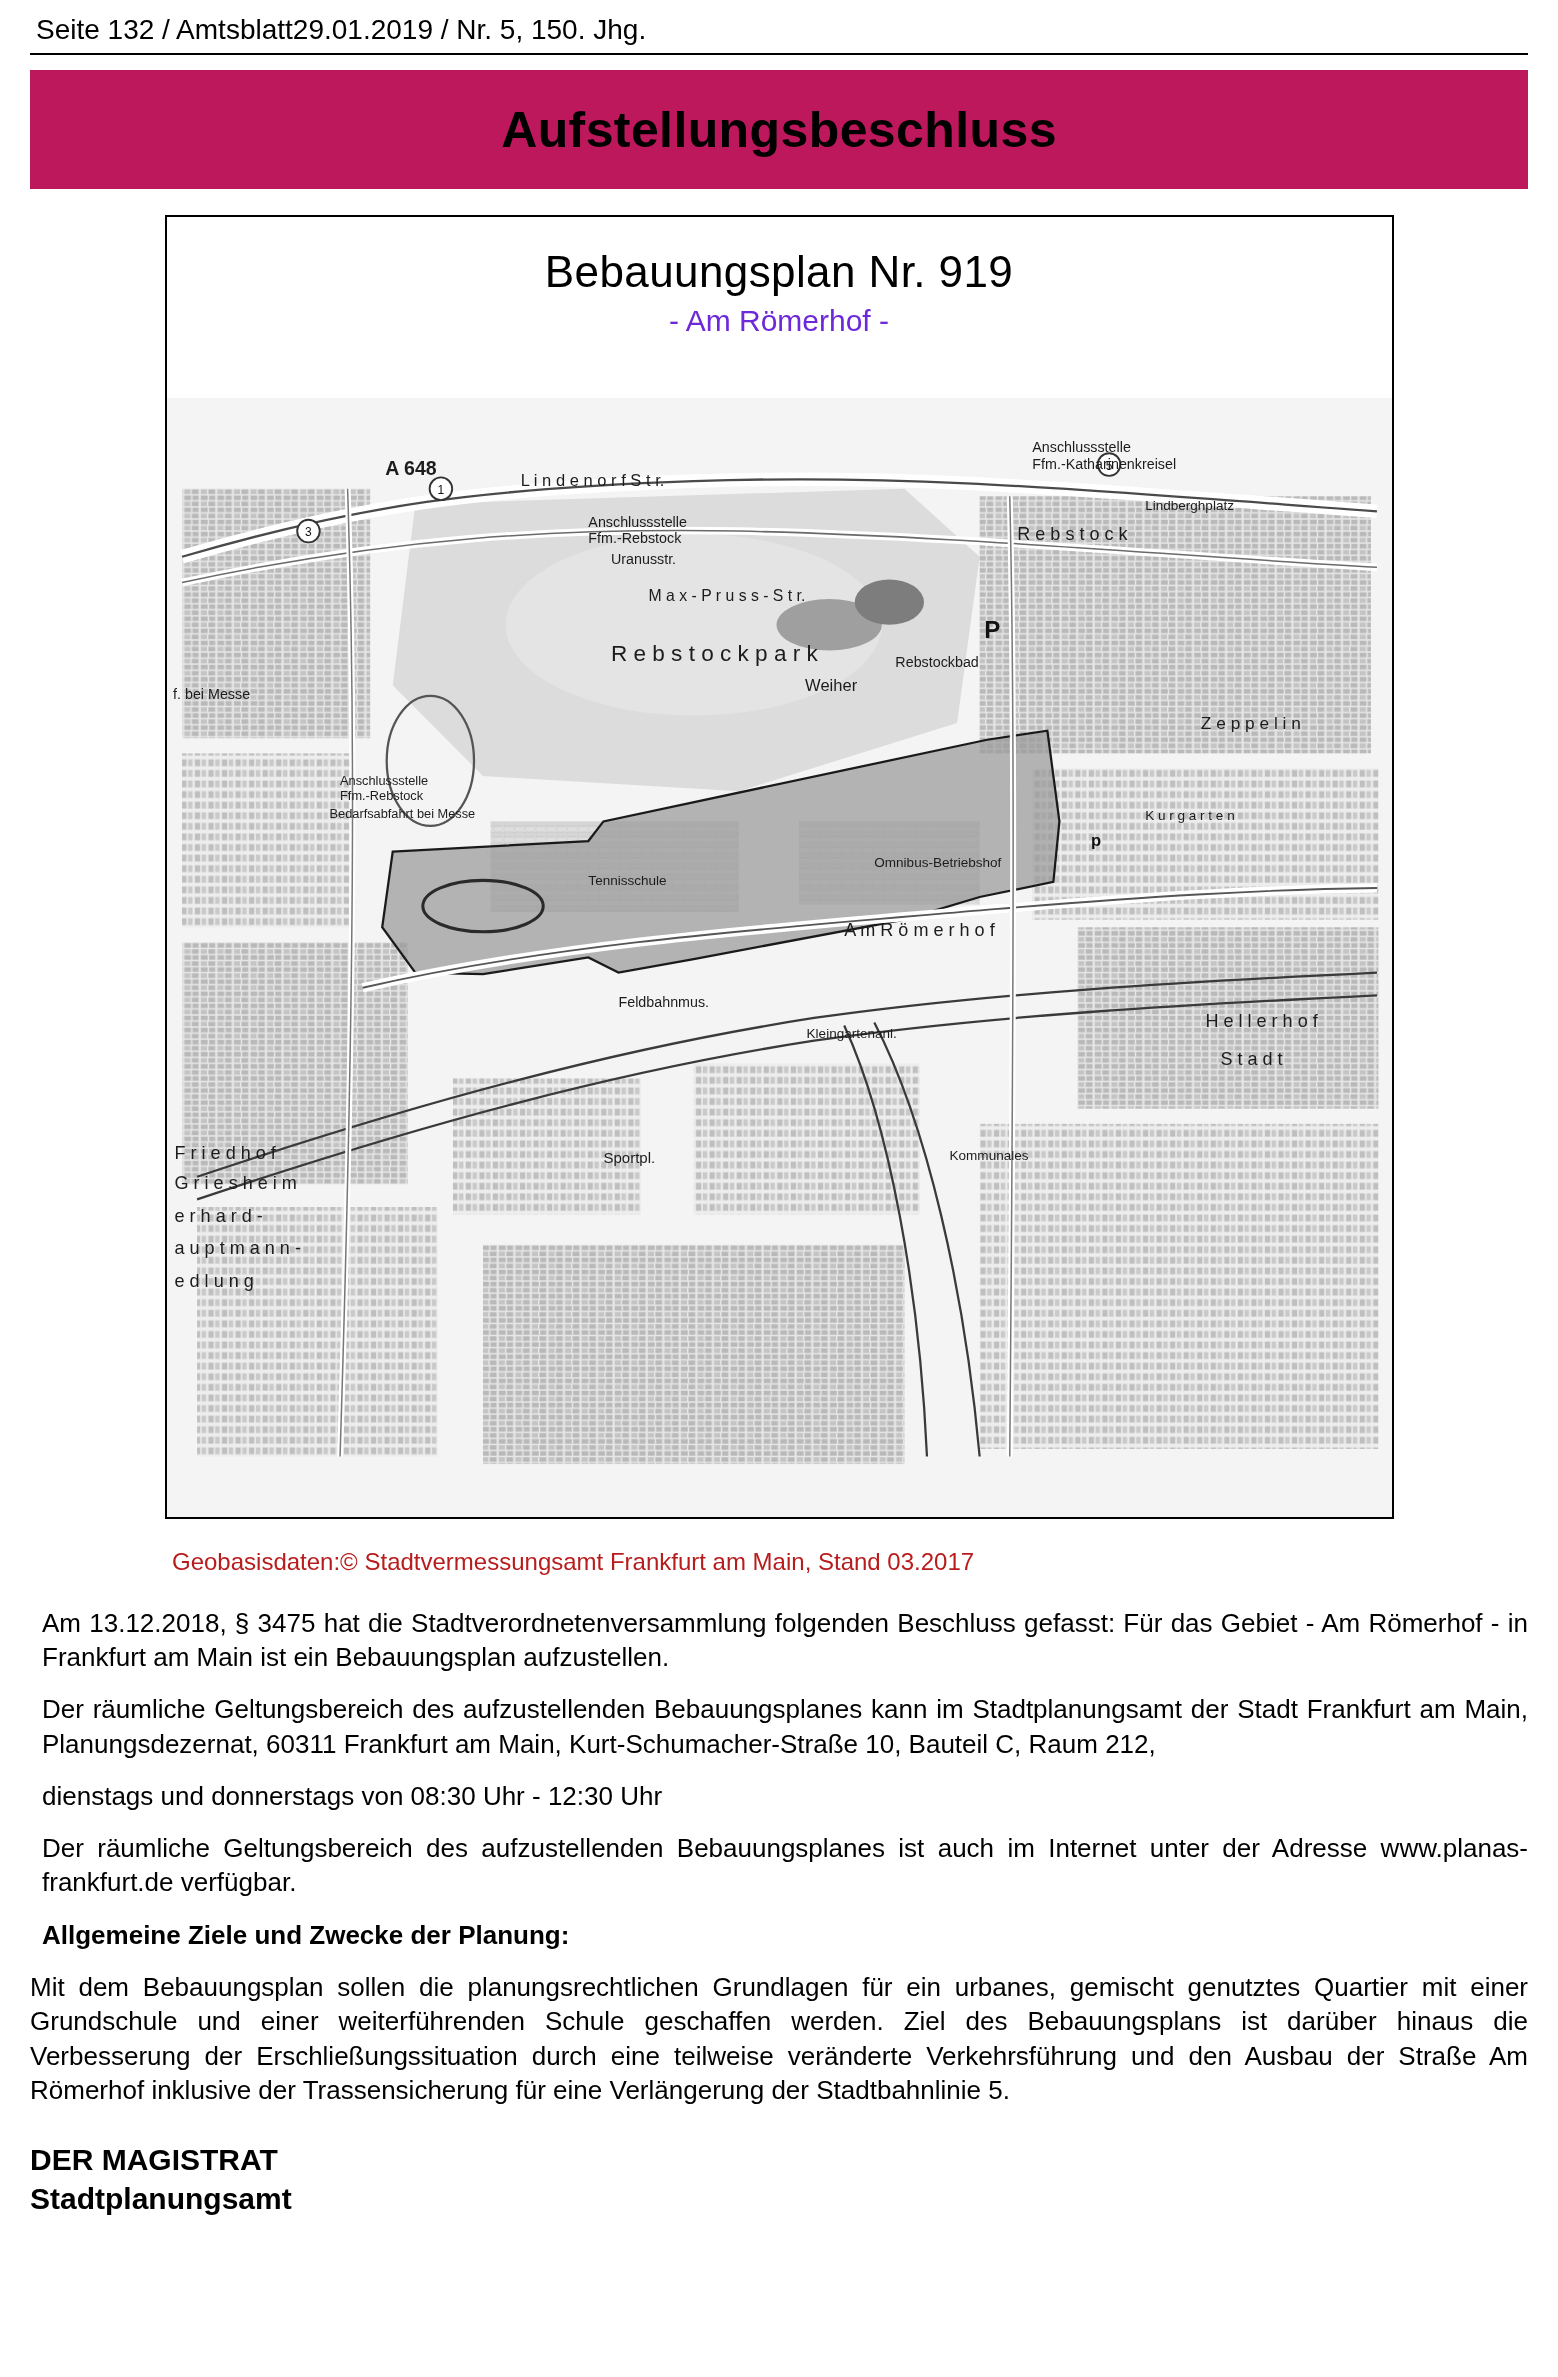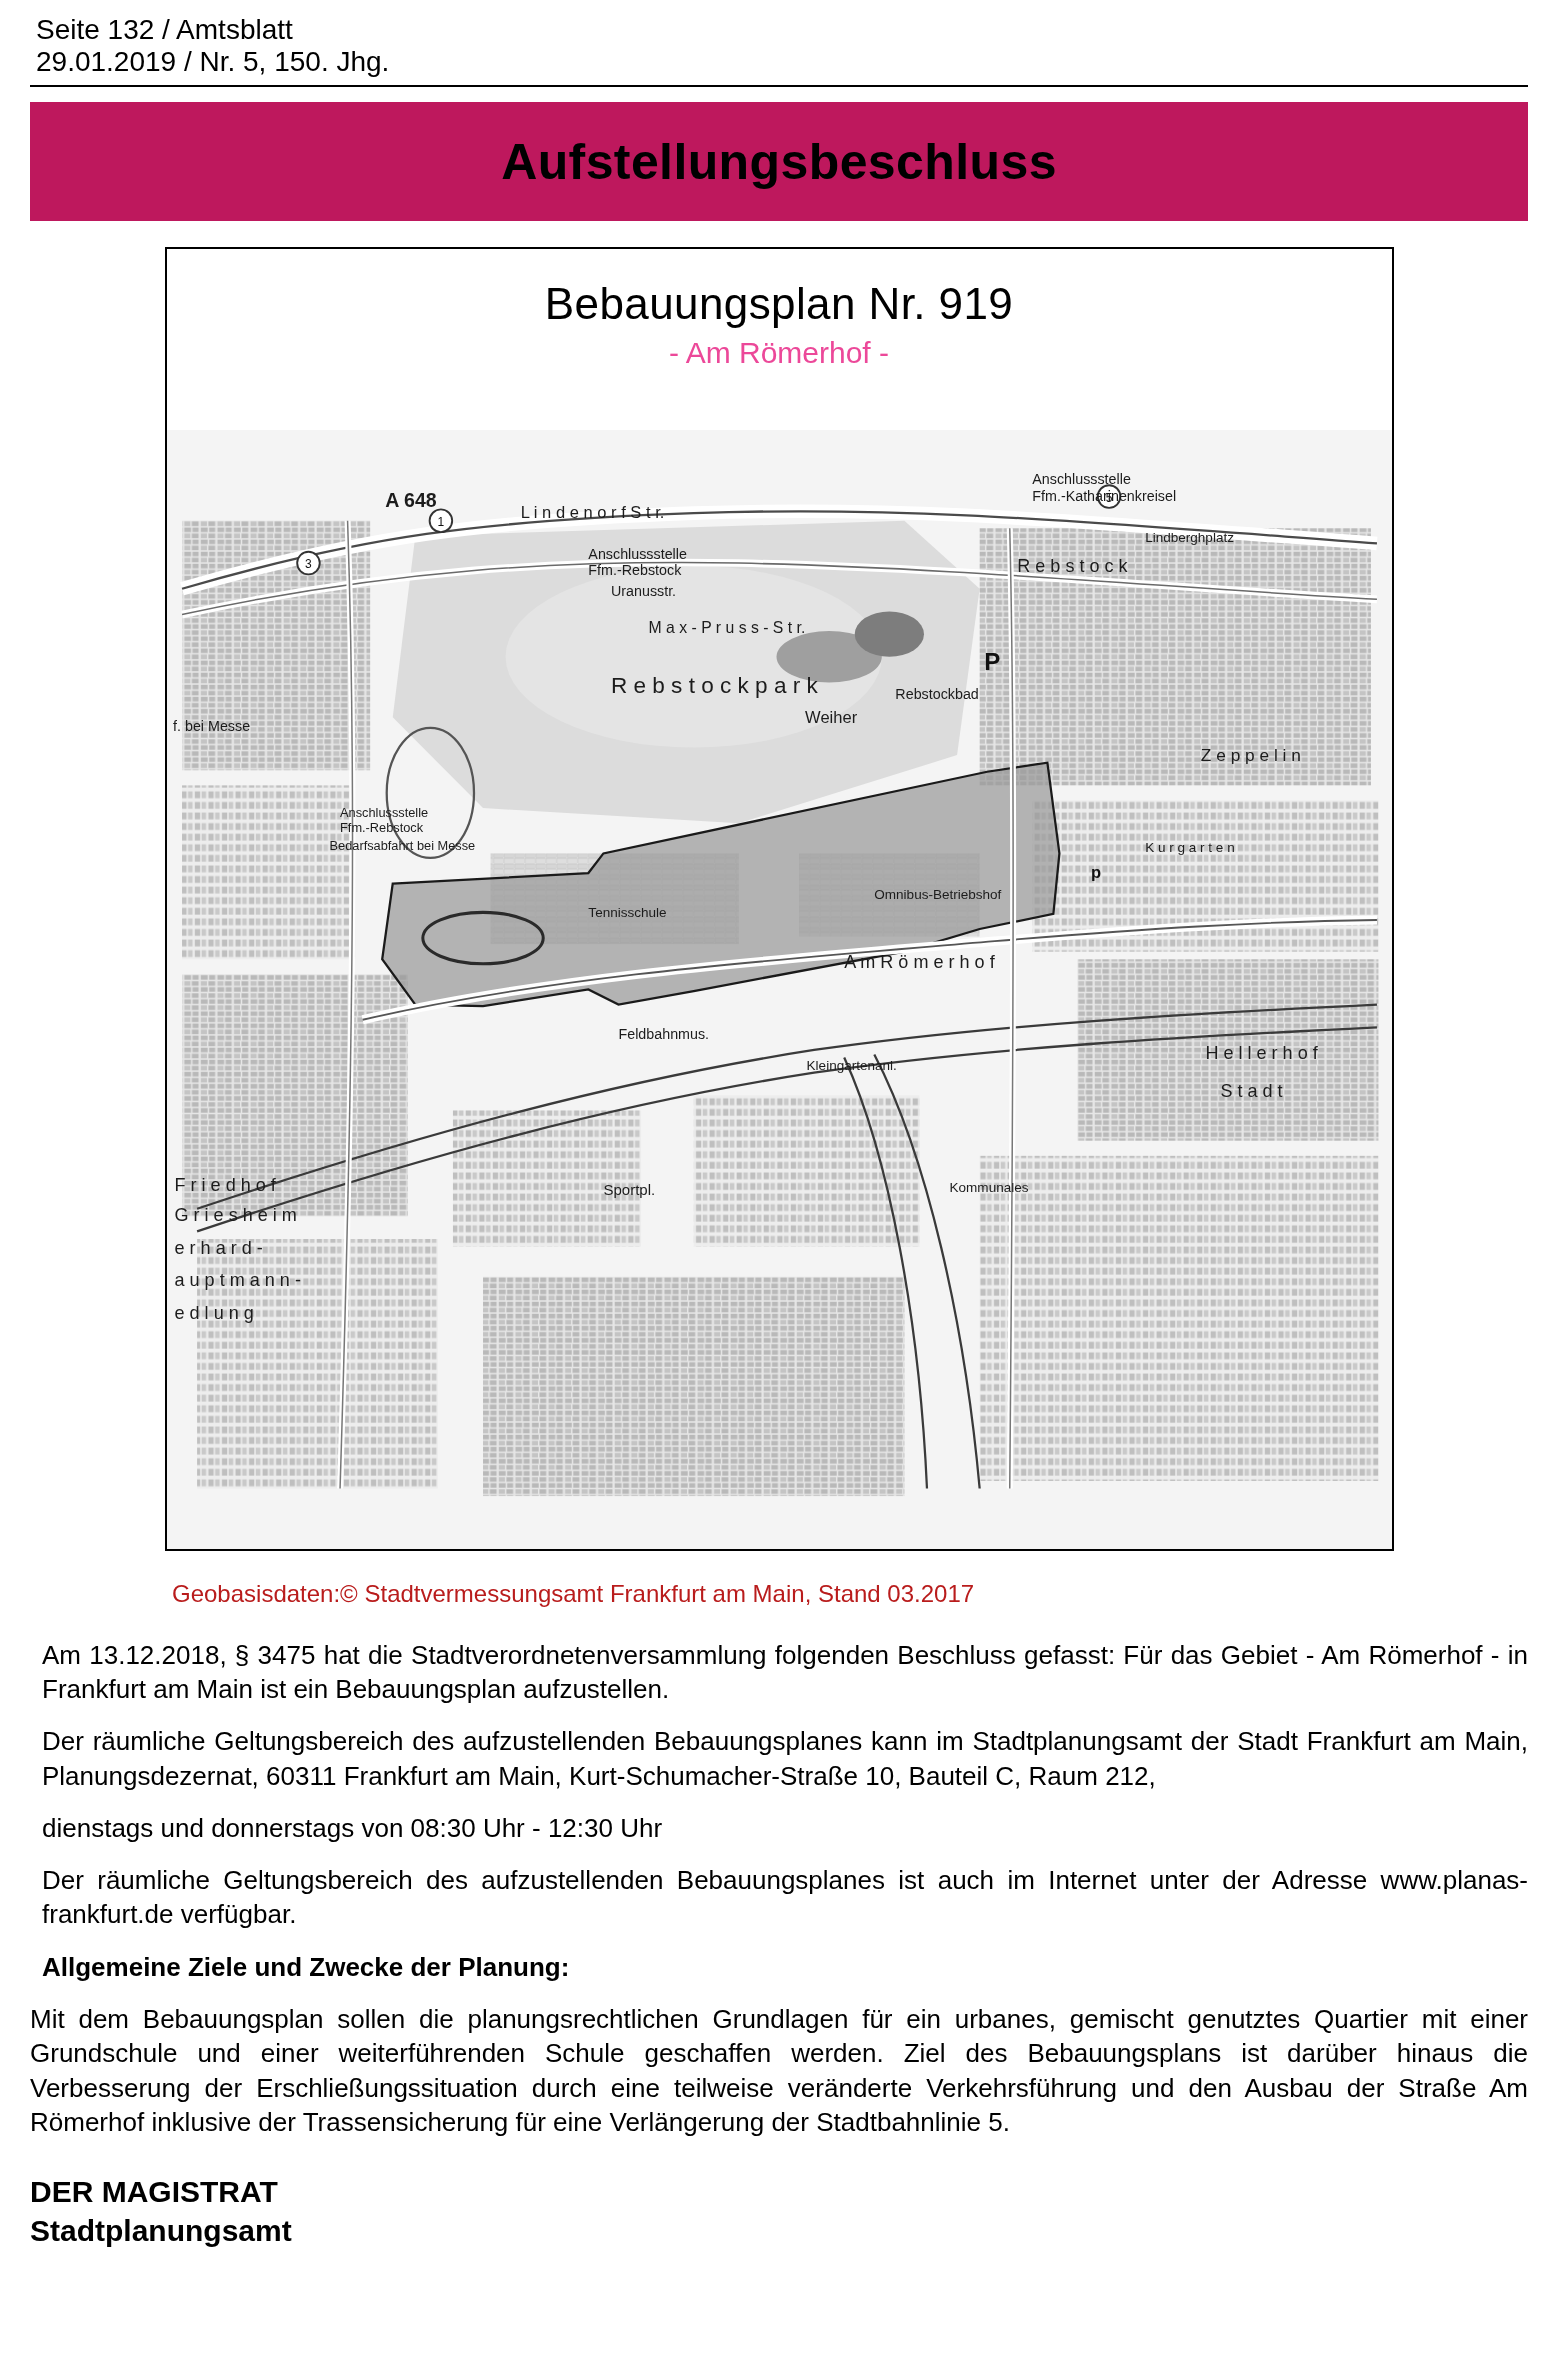--- a/index.html
+++ b/index.html
@@ -20,21 +20,20 @@
     background: #fff;
   }
   
   .masthead {
     display: flex;
     justify-content: flex-start;
     align-items: baseline;
     font-size: 28px;
     padding: 0 6px 7.5px 6px;
     border-bottom: 2.3px solid #000;
-    flex-direction: column;
   }
   .masthead .left { white-space: nowrap; }
   .masthead .right { white-space: nowrap; }
 
   
   .banner {
     margin-top: 15px;
     background: #be185d;
     height: 119px;
     display: flex;
@@ -68,21 +67,21 @@
     text-align: center;
     z-index: 5;
   }
   .map-title .t1 {
     font-size: 44px;
     color: #000000;
     letter-spacing: 0.4px;
   }
   .map-title .t2 {
     font-size: 30px;
-    color: #ec4899;
+    color: #6d28d9;
     margin-top: 7.5px;
   }
   .map-canvas {
     position: absolute;
     left: 0; right: 0;
     top: 181px;
     bottom: 0;
     background: #f2f2f2;
   }
   .map-canvas svg { display: block; width: 100%; height: 100%; }

